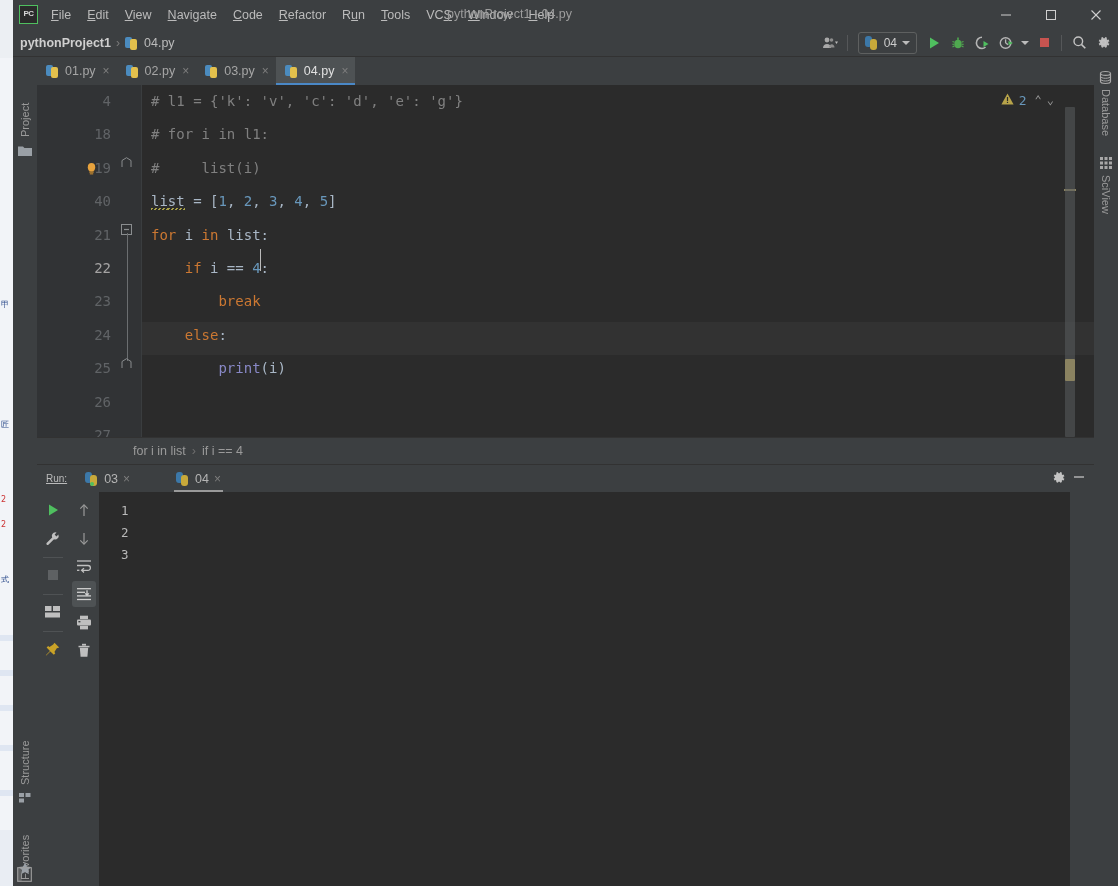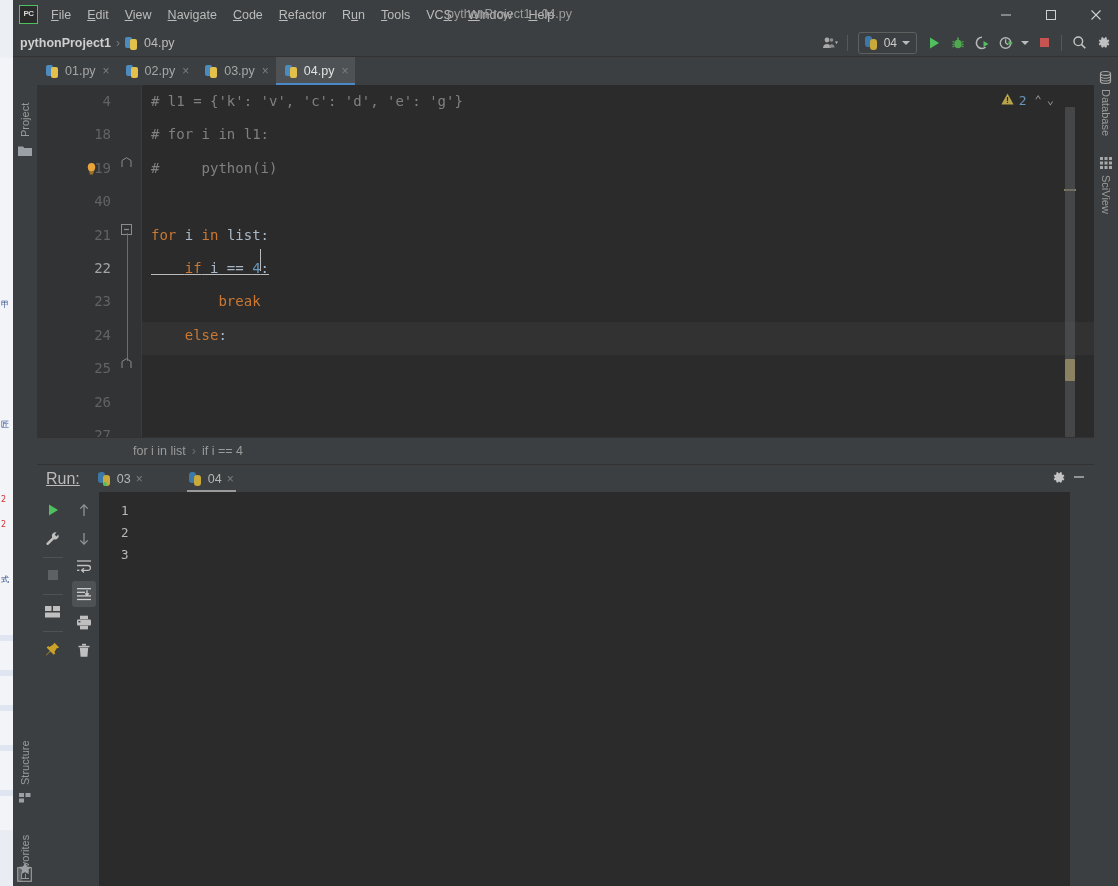--- a/index.html
+++ b/index.html
@@ -86,21 +86,21 @@
   .editor-warn{position:absolute;right:40px;top:7px;display:flex;align-items:center;gap:5px;}
   .scroll-thumb{position:absolute;right:19px;width:10px;background:#5a5d5e;border-radius:1px;}
   .mark-line{position:absolute;right:18px;width:12px;height:2px;}
 
   
   .ebread{position:relative;height:26px;background:#3c3f41;border-top:1px solid #323232;display:flex;align-items:center;padding-left:96px;gap:6px;color:#9a9a9a;font-size:12.5px;}
 
   
   .runwin{position:relative;height:424px;background:#3c3f41;border-top:1px solid #323232;}
   .runhdr{position:relative;height:27px;display:flex;align-items:center;}
-  .runhdr .rlbl{padding:0 10px 0 9px;color:#bbbbbb;font-size:16px;text-decoration:underline;}
+  .runhdr .rlbl{padding:0 10px 0 9px;color:#bbbbbb;font-size:10px;text-decoration:underline;}
   .rtab{display:flex;align-items:center;gap:5px;padding:0 8px;height:27px;font-size:12.5px;color:#b4b4b4;position:relative;}
   .rtab.active:after{content:"";position:absolute;left:6px;right:6px;bottom:0;height:2px;background:#9a9a9a;}
   .rtab .x{color:#7e7e7e;font-size:12px;}
   .runhdr-right{position:absolute;right:4px;top:0;height:27px;display:flex;align-items:center;gap:6px;}
   .pyrun-ico{width:14px;height:14px;position:relative;display:inline-block;}
   .pyrun-ico i{position:absolute;width:7px;height:11px;border-radius:3px;}
   .pyrun-ico i.b{background:#3c78a8;left:0;top:0;}
   .pyrun-ico i.y{background:#c8a93a;left:5px;top:3px;}
   .pyrun-ico .dot{position:absolute;width:4px;height:4px;border-radius:50%;background:#4fbf5f;left:5px;top:10px;}
   .runbody{position:relative;height:397px;background:#3c3f41;}
@@ -421,25 +421,27 @@
 
             <div class="foldmark" style="top:271px;">
               <svg width="11" height="11" viewBox="0 0 11 11">
                   <path d="M1 10V3.5L5.5 0.7 10 3.5V10" fill="none" stroke="#8a8d8f" stroke-width="1"></path>
                 </svg>
             </div>
           </div>
           <div class="codearea">
             <div class="code" style="top:0;"><span class="cmt"># l1 = {'k': 'v', 'c': 'd', 'e': 'g'}</span></div>
             <div class="code" style="top:33.4px;"><span class="cmt"># for i in l1:</span></div>
-            <div class="code" style="top:66.8px;"><span class="cmt">#     python(i)</span></div>
+            <div class="code" style="top:66.8px;"><span class="cmt">#     list(i)</span></div>
+            <div class="code" style="top:100.2px;"><span class="pl warnul">list</span><span class="pl"> = [</span><span class="num">1</span><span class="pl">, </span><span class="num">2</span><span class="pl">, </span><span class="num">3</span><span class="pl">, </span><span class="num">4</span><span class="pl">, </span><span class="num">5</span><span class="pl">]</span></div>
             <div class="code" style="top:133.6px;"><span class="kw">for</span><span class="pl"> i </span><span class="kw">in</span><span class="pl"> list:</span></div>
-            <div class="code" style="top:167px;text-decoration:underline;"><span class="pl">    </span><span class="kw">if</span><span class="pl"> i == </span><span class="num">4</span><span style="position:relative;"><span style="position:absolute;left:-1px;top:-11px;width:1.5px;height:22px;background:#bbbbbb;"></span></span><span class="pl">:</span></div>
+            <div class="code" style="top:167px;"><span class="pl">    </span><span class="kw">if</span><span class="pl"> i == </span><span class="num">4</span><span style="position:relative;"><span style="position:absolute;left:-1px;top:-11px;width:1.5px;height:22px;background:#bbbbbb;"></span></span><span class="pl">:</span></div>
             <div class="code" style="top:200.4px;"><span class="pl">        </span><span class="kw">break</span></div>
             <div class="code" style="top:233.8px;"><span class="pl">    </span><span class="kw">else</span><span class="pl">:</span></div>
+            <div class="code" style="top:267.2px;"><span class="pl">        </span><span class="fn">print</span><span class="pl">(i)</span></div>
           </div>
 
           <div class="editor-warn">
             <span>
               <svg width="13" height="12" viewBox="0 0 13 12">
                   <path d="M6.5 0.6 L12.6 11.4 H0.4 Z" fill="#b8a44a"></path>
                   <rect x="5.9" y="4" width="1.2" height="4" fill="#2b2b2b"></rect>
                   <rect x="5.9" y="8.8" width="1.2" height="1.2" fill="#2b2b2b"></rect>
                 </svg>
             </span>

